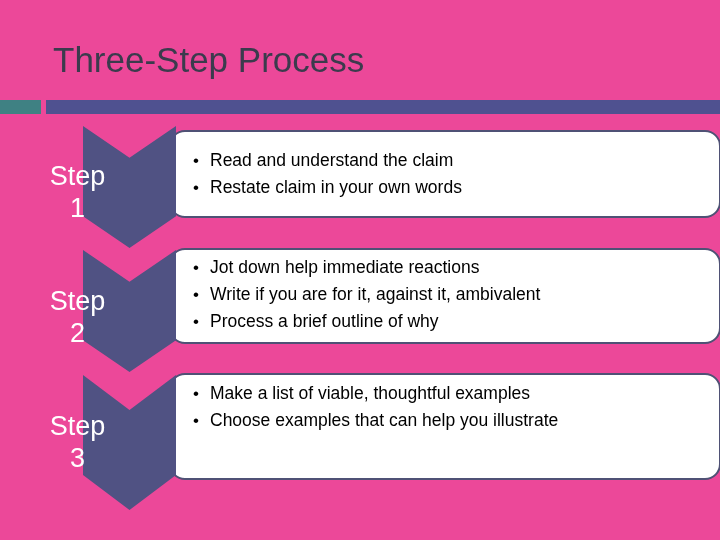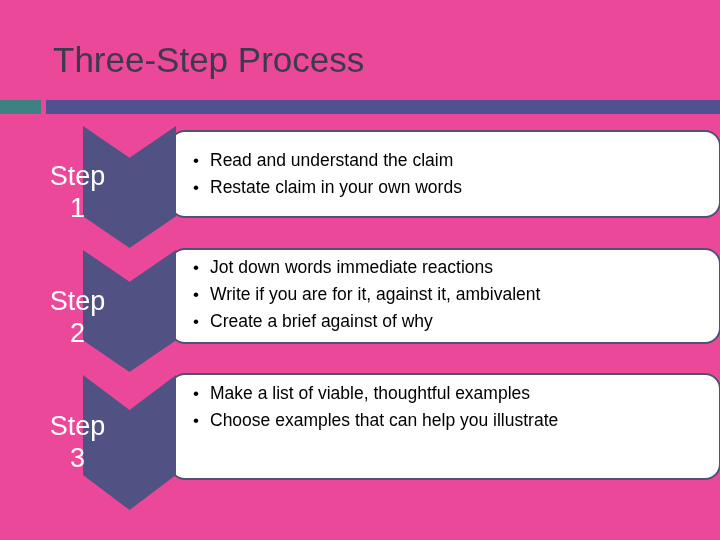--- a/index.html
+++ b/index.html
@@ -183,23 +183,23 @@
       <div class="bullet">Restate claim in your own words</div>
     </div>
 
     <div class="bullet-box" id="box-2"></div>
     <div class="chevron" id="chevron-2"></div>
     <div class="chevron-label" id="label-2">
       <span>Step</span>
       <span class="num">2</span>
     </div>
     <div class="bullets" id="bullets-2">
-      <div class="bullet">Jot down words immediate reactions</div>
+      <div class="bullet">Jot down help immediate reactions</div>
       <div class="bullet">Write if you are for it, against it, ambivalent</div>
-      <div class="bullet">Create a brief against of why</div>
+      <div class="bullet">Process a brief outline of why</div>
     </div>
 
     <div class="bullet-box" id="box-3"></div>
     <div class="chevron" id="chevron-3"></div>
     <div class="chevron-label" id="label-3">
       <span>Step</span>
       <span class="num">3</span>
     </div>
     <div class="bullets" id="bullets-3">
       <div class="bullet">Make a list of viable, thoughtful examples</div>

